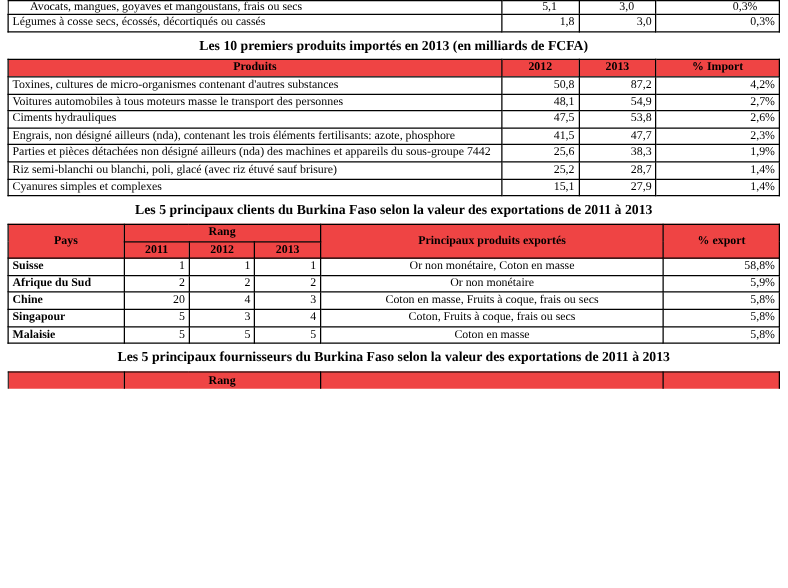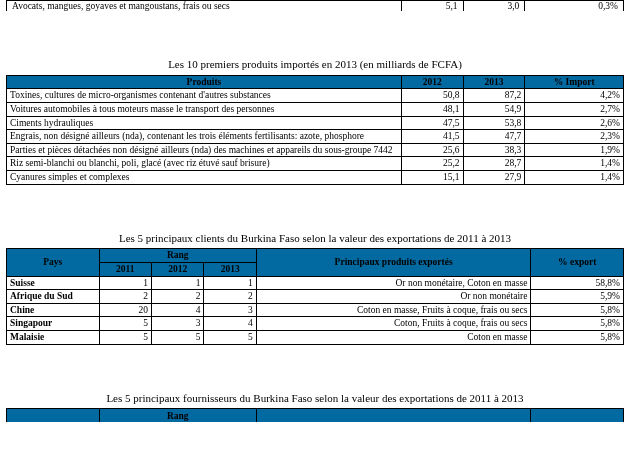--- a/index.html
+++ b/index.html
@@ -29,62 +29,61 @@
   td, th {
     border: 1px solid #000000;
     padding: 1px 3px;
     font-size: 9.5px;
     line-height: 1.12;
     vertical-align: middle;
     font-weight: normal;
     text-align: left;
   }
   .hdr td, .hdr th {
-    background: #0369a1;
+    background: #ef4444;
     font-weight: bold;
     text-align: center;
   }
   .num {
     text-align: right;
   }
   .title {
     text-align: center;
-    font-weight: normal;
+    font-weight: bold;
     font-size: 11px;
     padding: 5px 0 4px 0;
     line-height: 1.15;
-    margin-top: 42px;
   }
   .clip-top {
     height: 11px;
     overflow: hidden;
   }
   .clip-top td {
     font-size: 9.5px;
-    padding: 0 5px;
+    padding: 0 17px;
   }
   .tbl-imports col.c1 { width: 64%; }
   .tbl-imports col.c2 { width: 10%; }
   .tbl-imports col.c3 { width: 10%; }
   .tbl-imports col.c4 { width: 16%; }
 
   .tbl-top col.c1 { width: 64%; }
   .tbl-top col.c2 { width: 10%; }
   .tbl-top col.c3 { width: 10%; }
   .tbl-top col.c4 { width: 16%; }
 
   .tbl-clients col.c1 { width: 15%; }
   .tbl-clients col.c2,
   .tbl-clients col.c3,
   .tbl-clients col.c4 { width: 8.5%; }
   .tbl-clients col.c5 { width: 44.5%; }
   .tbl-clients col.c6 { width: 15%; }
 
   .tbl-clients td.pays { font-weight: bold; }
-  .tbl-clients td.prod { text-align: right; }
+  .tbl-clients td.prod { text-align: center; }
 
   .tbl-last col.c1 { width: 15%; }
   .tbl-last col.c2,
   .tbl-last col.c3,
   .tbl-last col.c4 { width: 8.5%; }
   .tbl-last col.c5 { width: 44.5%; }
   .tbl-last col.c6 { width: 15%; }
   .last-wrap {
     height: 14px;
     overflow: hidden;
@@ -109,20 +108,36 @@
       <tbody>
         <tr>
           <td>Avocats, mangues, goyaves et mangoustans, frais ou secs</td>
           <td class="num">5,1</td>
           <td class="num">3,0</td>
           <td class="num">0,3%</td>
         </tr>
       </tbody>
     </table>
   </div>
+  <table class="tbl-top">
+    <colgroup>
+        <col class="c1">
+        <col class="c2">
+        <col class="c3">
+        <col class="c4">
+      </colgroup>
+    <tbody>
+      <tr>
+        <td>Légumes à cosse secs, écossés, décortiqués ou cassés</td>
+        <td class="num">1,8</td>
+        <td class="num">3,0</td>
+        <td class="num">0,3%</td>
+      </tr>
+    </tbody>
+  </table>
 
   <div class="title">Les 10 premiers produits importés en 2013 (en milliards de FCFA)</div>
 
   <table class="tbl-imports">
     <colgroup>
         <col class="c1">
         <col class="c2">
         <col class="c3">
         <col class="c4">
       </colgroup>

